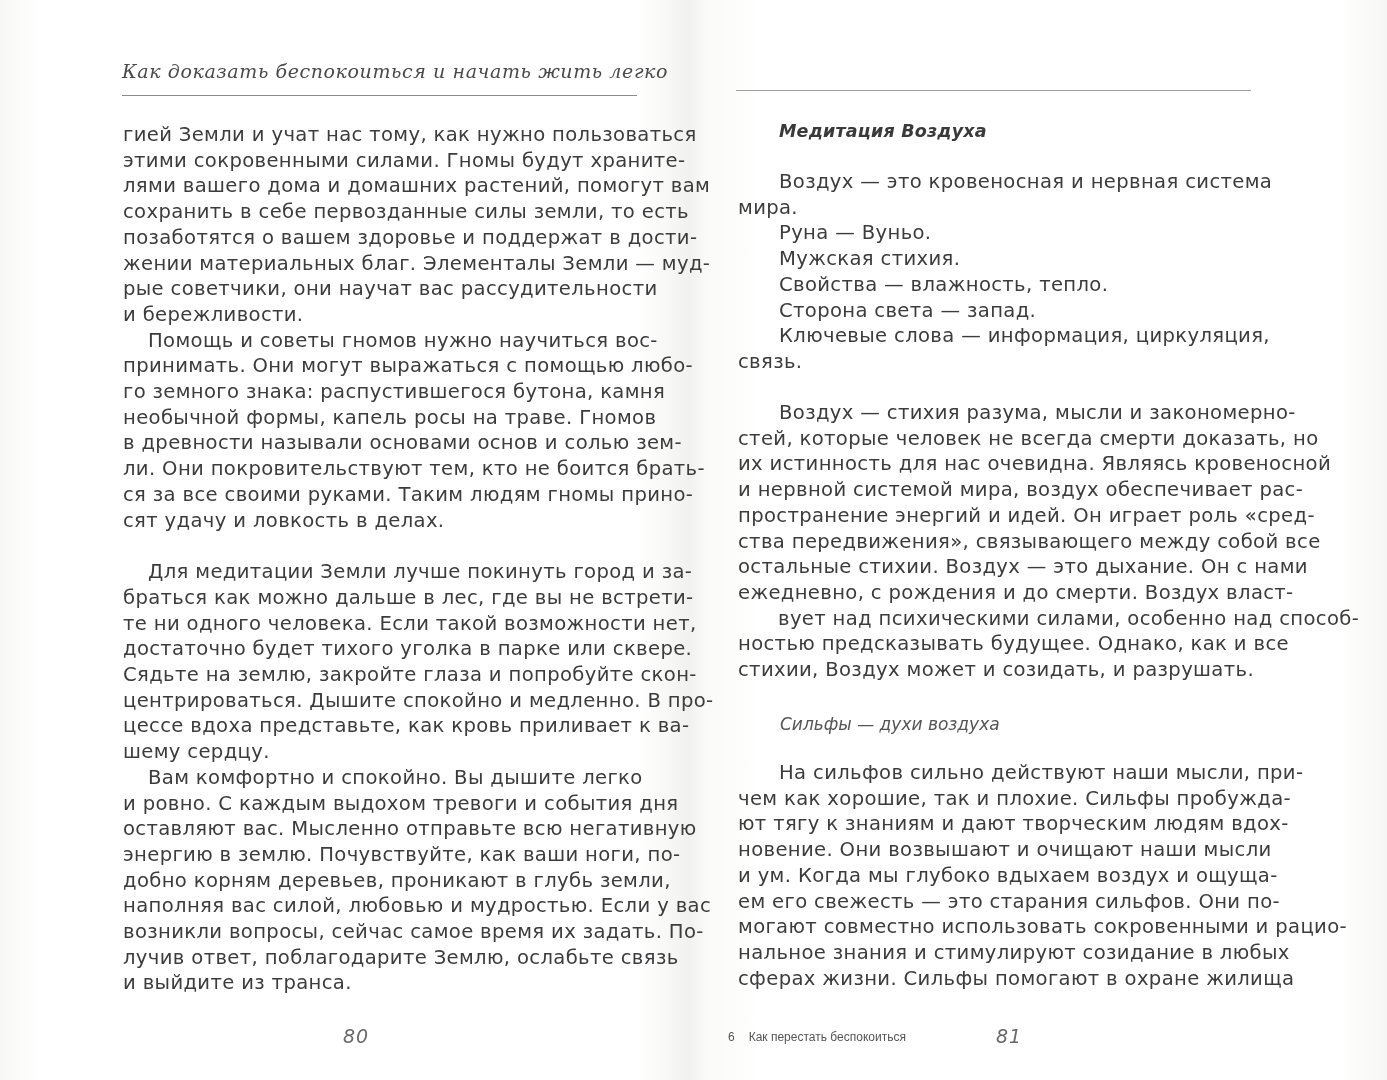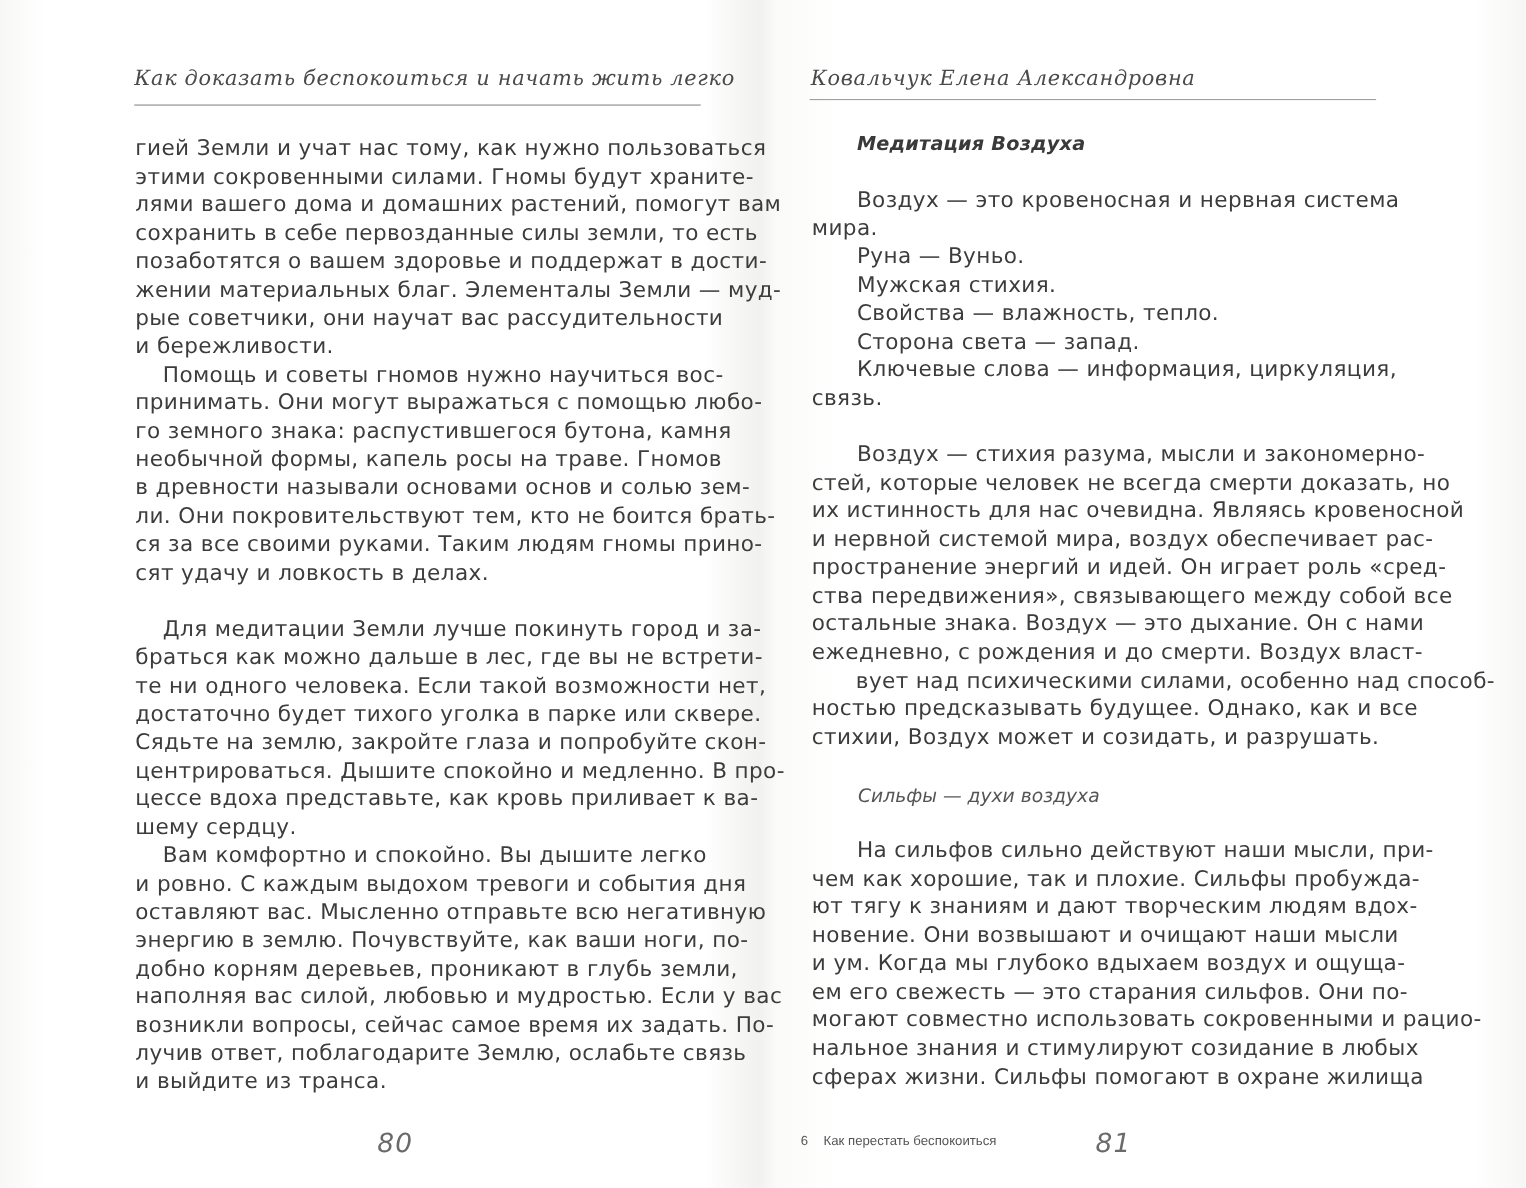--- a/index.html
+++ b/index.html
@@ -28,21 +28,21 @@
   .heading-bold {
     position:absolute; font-weight:bold; font-style:italic; font-size:17.5px;
     color:#3a3a3a; letter-spacing:0.2px; white-space:nowrap;
   }
   .subheading {
     position:absolute; font-style:italic; font-size:17px; color:#555;
     white-space:nowrap;
   }
   .folio {
     position:absolute; font-family:"DejaVu Sans", sans-serif; font-style:italic;
-    font-size:24px; color:#6a6a6a; letter-spacing:1px;
+    font-size:19px; color:#6a6a6a; letter-spacing:1px;
   }
   .signature {
     position:absolute; font-family:"Liberation Sans", sans-serif; font-size:12px;
     color:#555; white-space:nowrap;
   }
   .signature .num { margin-right:14px; }
 </style>
 </head>
 <body>
 
@@ -83,41 +83,40 @@
         <div class="line just" style="left: 123px; top: 868.6px; width: 513px;">добно корням деревьев, проникают в глубь земли,</div>
         <div class="line just" style="left: 123px; top: 894.3px; width: 513px;">наполняя вас силой, любовью и мудростью. Если у вас</div>
         <div class="line just" style="left: 123px; top: 920px; width: 513px;">возникли вопросы, сейчас самое время их задать. По-</div>
         <div class="line just" style="left: 123px; top: 945.7px; width: 513px;">лучив ответ, поблагодарите Землю, ослабьте связь</div>
         <div class="line" style="left: 123px; top: 971.4px;">и выйдите из транса.</div>
       </div>
     <div class="folio" style="left:343px;top:1025px;">80</div>
   </div>
 
   <div class="page right">
-    <div class="running-head" style="left:47px;top:60px;">Ковальчук Елена Александровна</div>
     <div class="head-rule" style="left:46px;top:90px;width:515px;border-top-color:#a0a0a0;"></div>
     <div class="heading-bold" style="left:89px;top:121px;">Медитация Воздуха</div>
     <div id="right-lines-1">
         <div class="line just" style="left: 89px; top: 170px; width: 481px;">Воздух — это кровеносная и нервная система</div>
         <div class="line" style="left: 48px; top: 195.7px;">мира.</div>
         <div class="line" style="left: 89px; top: 221.4px;">Руна — Вуньо.</div>
         <div class="line" style="left: 89px; top: 247.1px;">Мужская стихия.</div>
         <div class="line" style="left: 89px; top: 272.8px;">Свойства — влажность, тепло.</div>
         <div class="line" style="left: 89px; top: 298.5px;">Сторона света — запад.</div>
         <div class="line just" style="left: 89px; top: 324.2px; width: 481px;">Ключевые слова — информация, циркуляция,</div>
         <div class="line" style="left: 48px; top: 349.9px;">связь.</div>
       </div>
     <div id="right-lines-2">
         <div class="line just" style="left: 89px; top: 401px; width: 481px;">Воздух — стихия разума, мысли и закономерно-</div>
         <div class="line just" style="left: 48px; top: 426.7px; width: 522px;">стей, которые человек не всегда смерти доказать, но</div>
         <div class="line just" style="left: 48px; top: 452.4px; width: 522px;">их истинность для нас очевидна. Являясь кровеносной</div>
         <div class="line just" style="left: 48px; top: 478.1px; width: 522px;">и нервной системой мира, воздух обеспечивает рас-</div>
         <div class="line just" style="left: 48px; top: 503.8px; width: 522px;">пространение энергий и идей. Он играет роль «сред-</div>
         <div class="line just" style="left: 48px; top: 529.5px; width: 522px;">ства передвижения», связывающего между собой все</div>
-        <div class="line just" style="left: 48px; top: 555.2px; width: 522px;">остальные знака. Воздух — это дыхание. Он с нами</div>
+        <div class="line just" style="left: 48px; top: 555.2px; width: 522px;">остальные стихии. Воздух — это дыхание. Он с нами</div>
         <div class="line just" style="left: 48px; top: 580.9px; width: 522px;">ежедневно, с рождения и до смерти. Воздух власт-</div>
         <div class="line just" style="left: 48px; top: 606.6px; width: 522px; margin-left: 40px;">вует над психическими силами, особенно над способ-</div>
         <div class="line just" style="left: 48px; top: 632.3px; width: 522px;">ностью предсказывать будущее. Однако, как и все</div>
         <div class="line" style="left: 48px; top: 658px;">стихии, Воздух может и созидать, и разрушать.</div>
       </div>
     <div class="subheading" style="left:90px;top:714px;">Сильфы — духи воздуха</div>
     <div id="right-lines-3">
         <div class="line just" style="left: 89px; top: 761px; width: 481px;">На сильфов сильно действуют наши мысли, при-</div>
         <div class="line just" style="left: 48px; top: 786.7px; width: 522px;">чем как хорошие, так и плохие. Сильфы пробужда-</div>
         <div class="line just" style="left: 48px; top: 812.4px; width: 522px;">ют тягу к знаниям и дают творческим людям вдох-</div>

